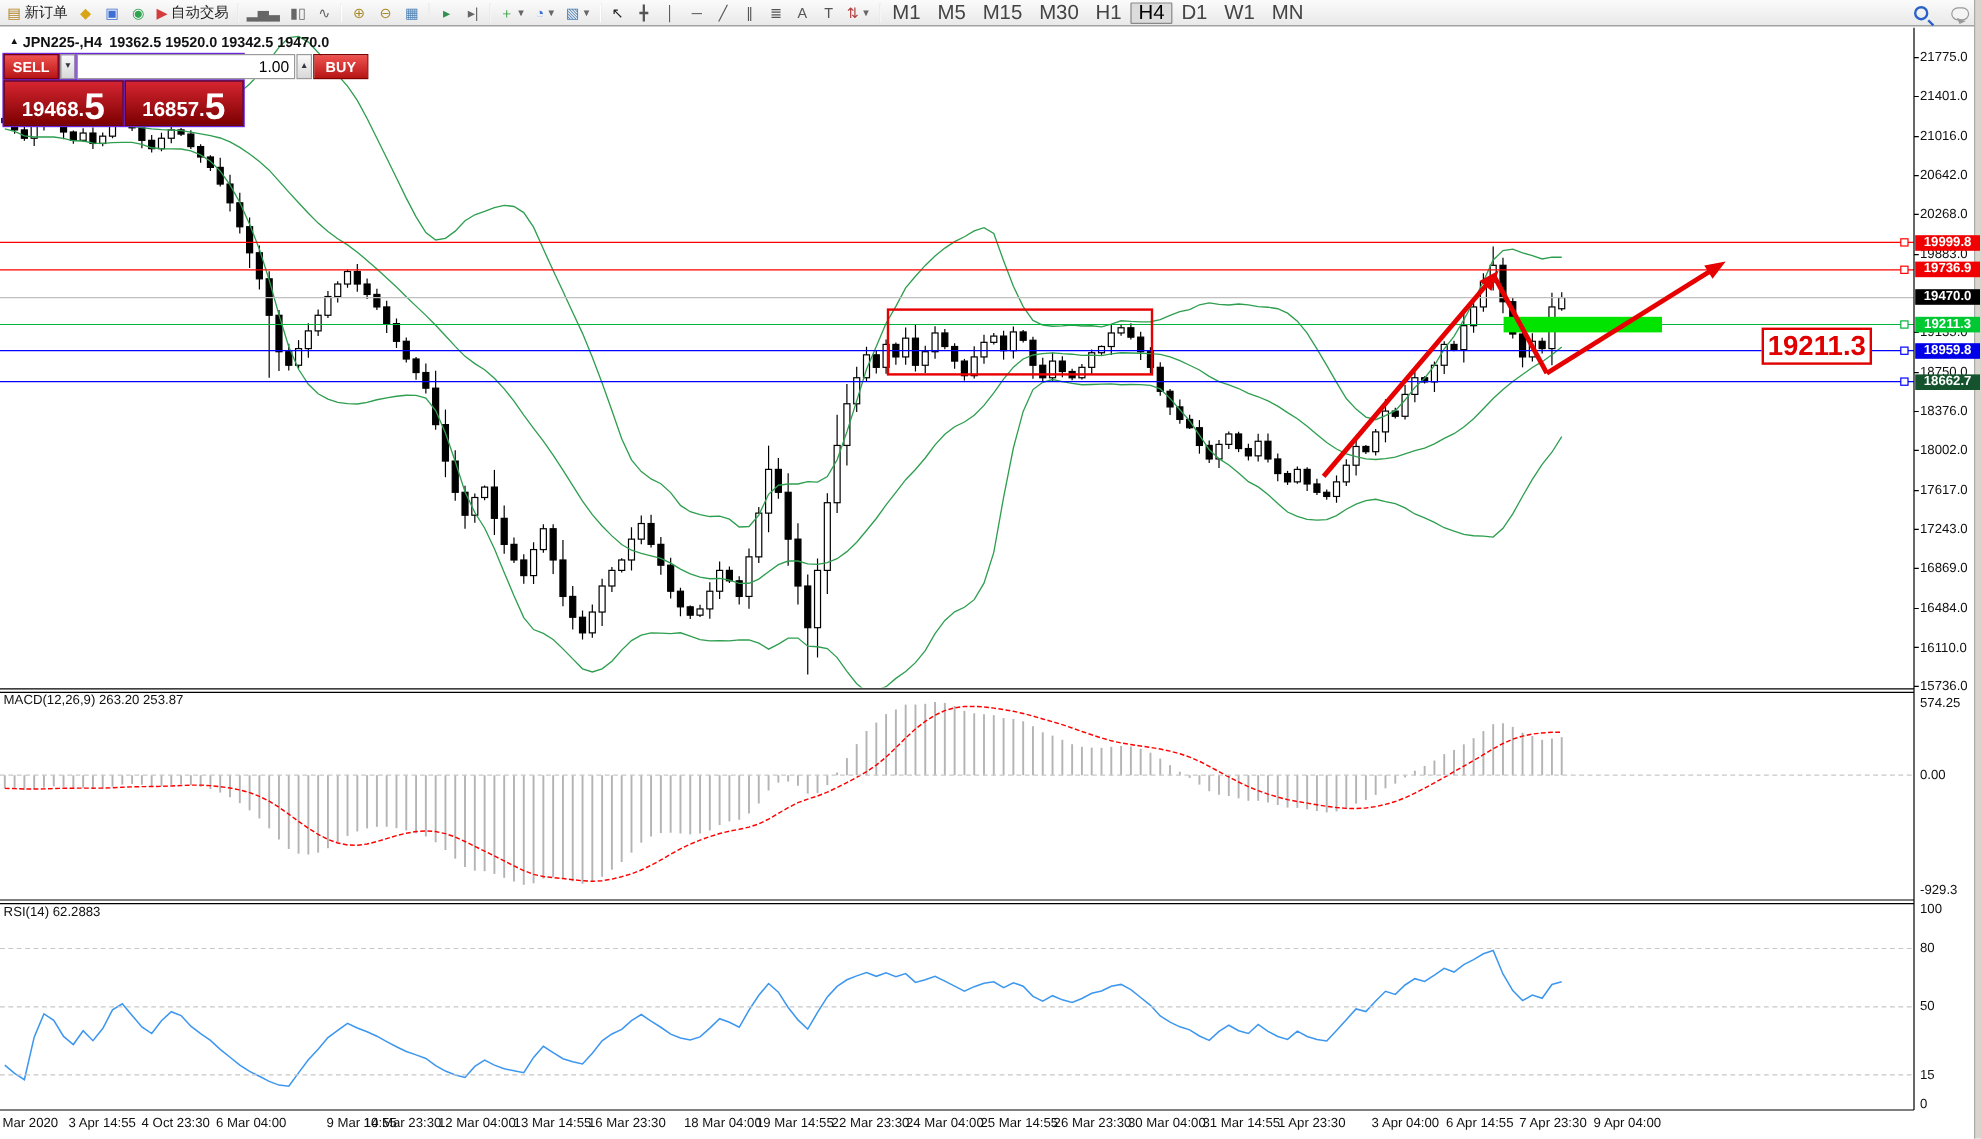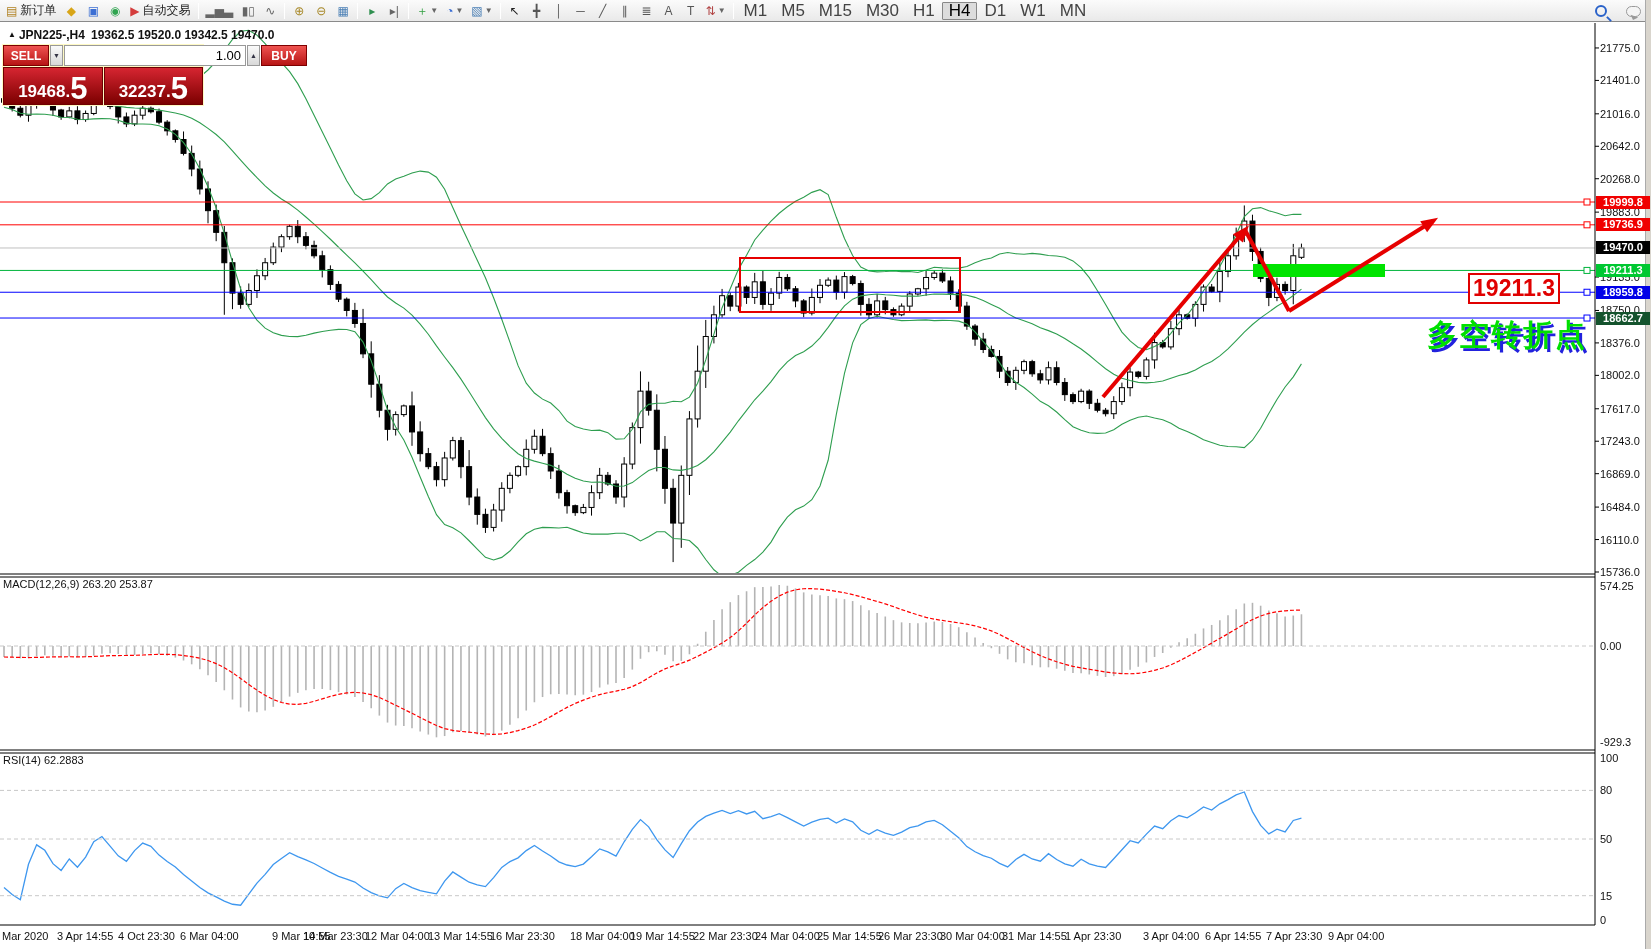--- a/index.html
+++ b/index.html
@@ -29,21 +29,21 @@
 
   
   .chart-wrap { position:absolute; left:0; top:23px; width:1651px; height:804px; background:#fff; }
   #chart-svg { position:absolute; left:0; top:0; }
   .symbol-title { position:absolute; left:8px; top:5px; font-size:12px; font-weight:bold; color:#111; z-index:5;}
   .symbol-title .tri { font-size:8px; vertical-align:2px; margin-right:3px;}
   .symbol-title .ohlc { font-weight:bold; margin-left:6px; }
 
   
   .trade-panel { position:absolute; left:2px; top:21px; width:202px; z-index:6;
-    background:#fef9c3; padding:1px; }
+    background:#6d28d9; padding:1px; }
   .tp-row1 { display:flex; height:21px; gap:1px; }
   .btn-red { background:linear-gradient(#ef5350,#b71515); color:#fff; font-size:12px; font-weight:bold;
     display:flex; align-items:center; justify-content:center; border:1px solid #7e0000; }
   .tp-sell,.tp-buy { flex:0 0 46px; }
   .tp-spin { flex:0 0 13px; background:linear-gradient(#fafafa,#d8d8d8); border:1px solid #999;
     font-size:7px; color:#334; display:flex; align-items:center; justify-content:center;}
   .tp-vol { flex:1; background:#fff; border:1px solid #999; font-size:13px; text-align:right;
     padding-right:4px; font-family:"Liberation Sans",sans-serif; }
   .tp-row2 { display:flex; height:38px; gap:1px; margin-top:1px; }
   .tp-big { flex:1; background:linear-gradient(#d62531,#7c0000); color:#fff; display:flex;
@@ -742,31 +742,30 @@
         <input class="tp-vol" value="1.00" style="">
         <div class="tp-spin">▲</div>
         <div class="btn-red tp-buy">BUY</div>
       </div>
       <div class="tp-row2">
         <div class="tp-big" id="sell-big">
             <span class="main">19468.</span>
             <span class="big">5</span>
           </div>
         <div class="tp-big" id="buy-big">
-            <span class="main">32237.</span>
+            <span class="main">16857.</span>
             <span class="big">5</span>
           </div>
       </div>
     </div>
 
     <div class="pane-lbl" style="top:555px">MACD(12,26,9) 263.20 253.87</div>
     <div class="pane-lbl" style="top:731px">RSI(14) 62.2883</div>
 
     <div class="price-callout">19211.3</div>
-    <div class="cn-note">多空转折点</div>
 
     <div id="axis-layer">
         <div class="ax-lbl" style="top: 18.9534px;">21775.0</div>
         <div class="ax-lbl" style="top: 51.408px;">21401.0</div>
         <div class="ax-lbl" style="top: 84.8172px;">21016.0</div>
         <div class="ax-lbl" style="top: 117.272px;">20642.0</div>
         <div class="ax-lbl" style="top: 149.726px;">20268.0</div>
         <div class="ax-lbl" style="top: 183.136px;">19883.0</div>
         <div class="ax-lbl" style="top: 248.045px;">19135.0</div>
         <div class="ax-lbl" style="top: 281.454px;">18750.0</div>

